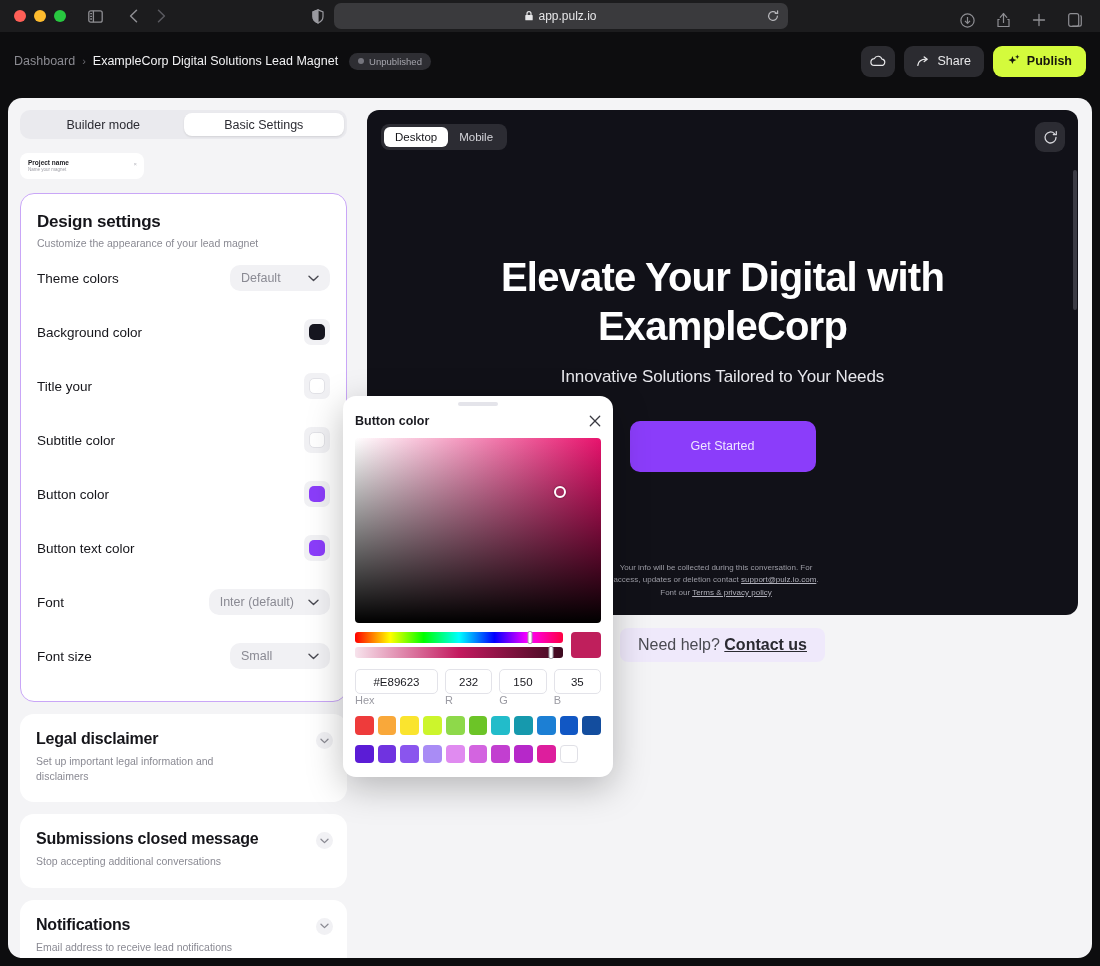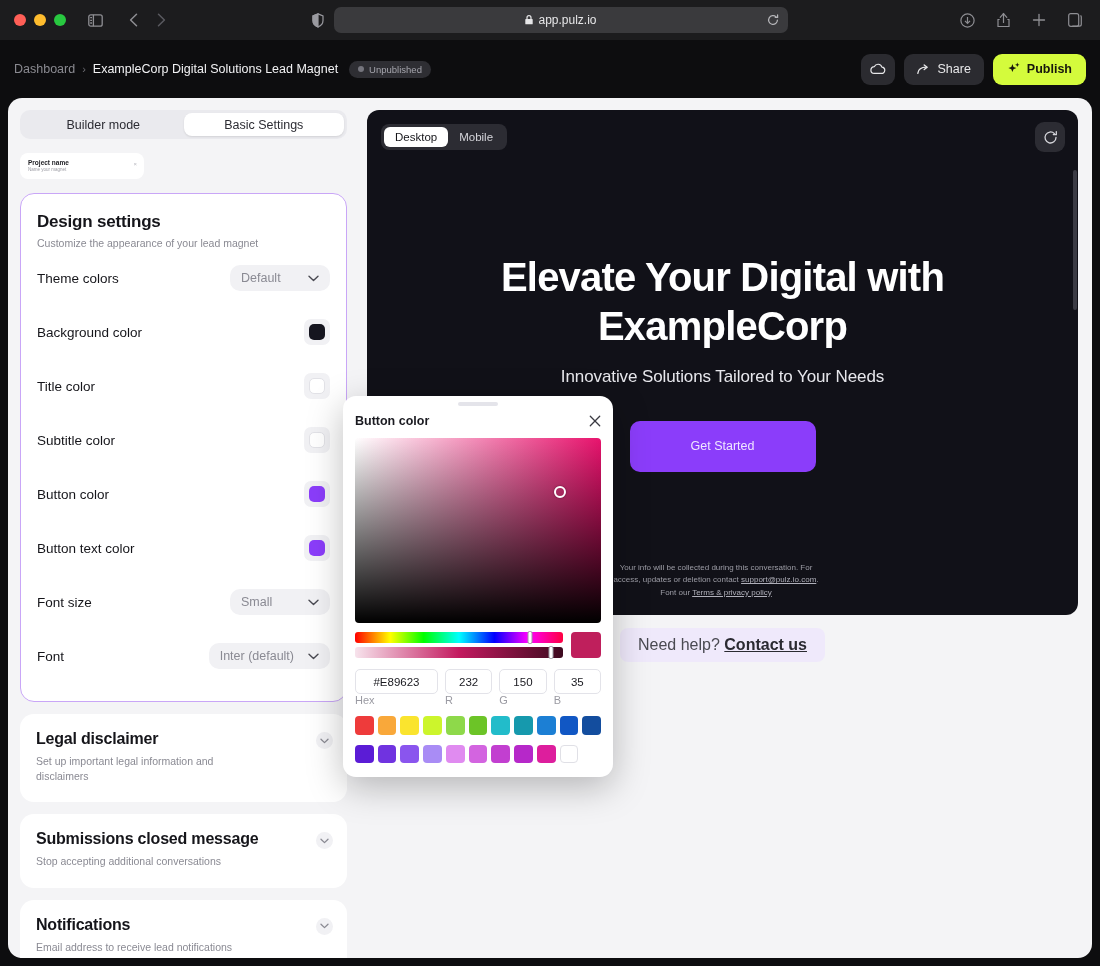--- a/index.html
+++ b/index.html
@@ -6,21 +6,21 @@
   html, body { width: 1100px; height: 966px; }
   body {
     font-family: "Liberation Sans", sans-serif;
     background: #0d0d0f;
     overflow: hidden;
     position: relative;
   }
 
   
   .browser-chrome {
-    height: 40px;
+    height: 32px;
     background: #1c1c1e;
     display: flex;
     align-items: center;
     padding: 0 14px;
     position: relative;
   }
   .traffic { display: flex; gap: 8px; align-items: center; }
   .tl { width: 12px; height: 12px; border-radius: 50%; }
   .tl.red { background: #ff5f57; }
   .tl.yellow { background: #febc2e; }
@@ -546,21 +546,21 @@
       </div>
 
       <div class="setting-row">
         <span class="setting-label">Background color</span>
         <div class="swatch-btn">
           <div class="swatch-inner" style="background:#15151f"></div>
         </div>
       </div>
 
       <div class="setting-row">
-        <span class="setting-label">Title color</span>
+        <span class="setting-label">Title your</span>
         <div class="swatch-btn">
           <div class="swatch-inner outlined" style="background:#ffffff"></div>
         </div>
       </div>
 
       <div class="setting-row">
         <span class="setting-label">Subtitle color</span>
         <div class="swatch-btn">
           <div class="swatch-inner outlined" style="background:#ffffff"></div>
         </div>
@@ -574,35 +574,35 @@
       </div>
 
       <div class="setting-row">
         <span class="setting-label">Button text color</span>
         <div class="swatch-btn">
           <div class="swatch-inner" style="background:#8b3dfa"></div>
         </div>
       </div>
 
       <div class="setting-row">
-        <span class="setting-label">Font size</span>
-        <div class="select-box">
-          <span>Small</span>
+        <span class="setting-label">Font</span>
+        <div class="select-box wide">
+          <span>Inter (default)</span>
           <span class="chev">
             <svg width="11" height="7" viewBox="0 0 11 7" fill="none" stroke="currentColor" stroke-width="1.4" stroke-linecap="round" stroke-linejoin="round">
                 <polyline points="1,1.3 5.5,5.5 10,1.3"></polyline>
               </svg>
           </span>
         </div>
       </div>
 
       <div class="setting-row">
-        <span class="setting-label">Font</span>
-        <div class="select-box wide">
-          <span>Inter (default)</span>
+        <span class="setting-label">Font size</span>
+        <div class="select-box">
+          <span>Small</span>
           <span class="chev">
             <svg width="11" height="7" viewBox="0 0 11 7" fill="none" stroke="currentColor" stroke-width="1.4" stroke-linecap="round" stroke-linejoin="round">
                 <polyline points="1,1.3 5.5,5.5 10,1.3"></polyline>
               </svg>
           </span>
         </div>
       </div>
     </div>
 
     <div class="acc-card">

